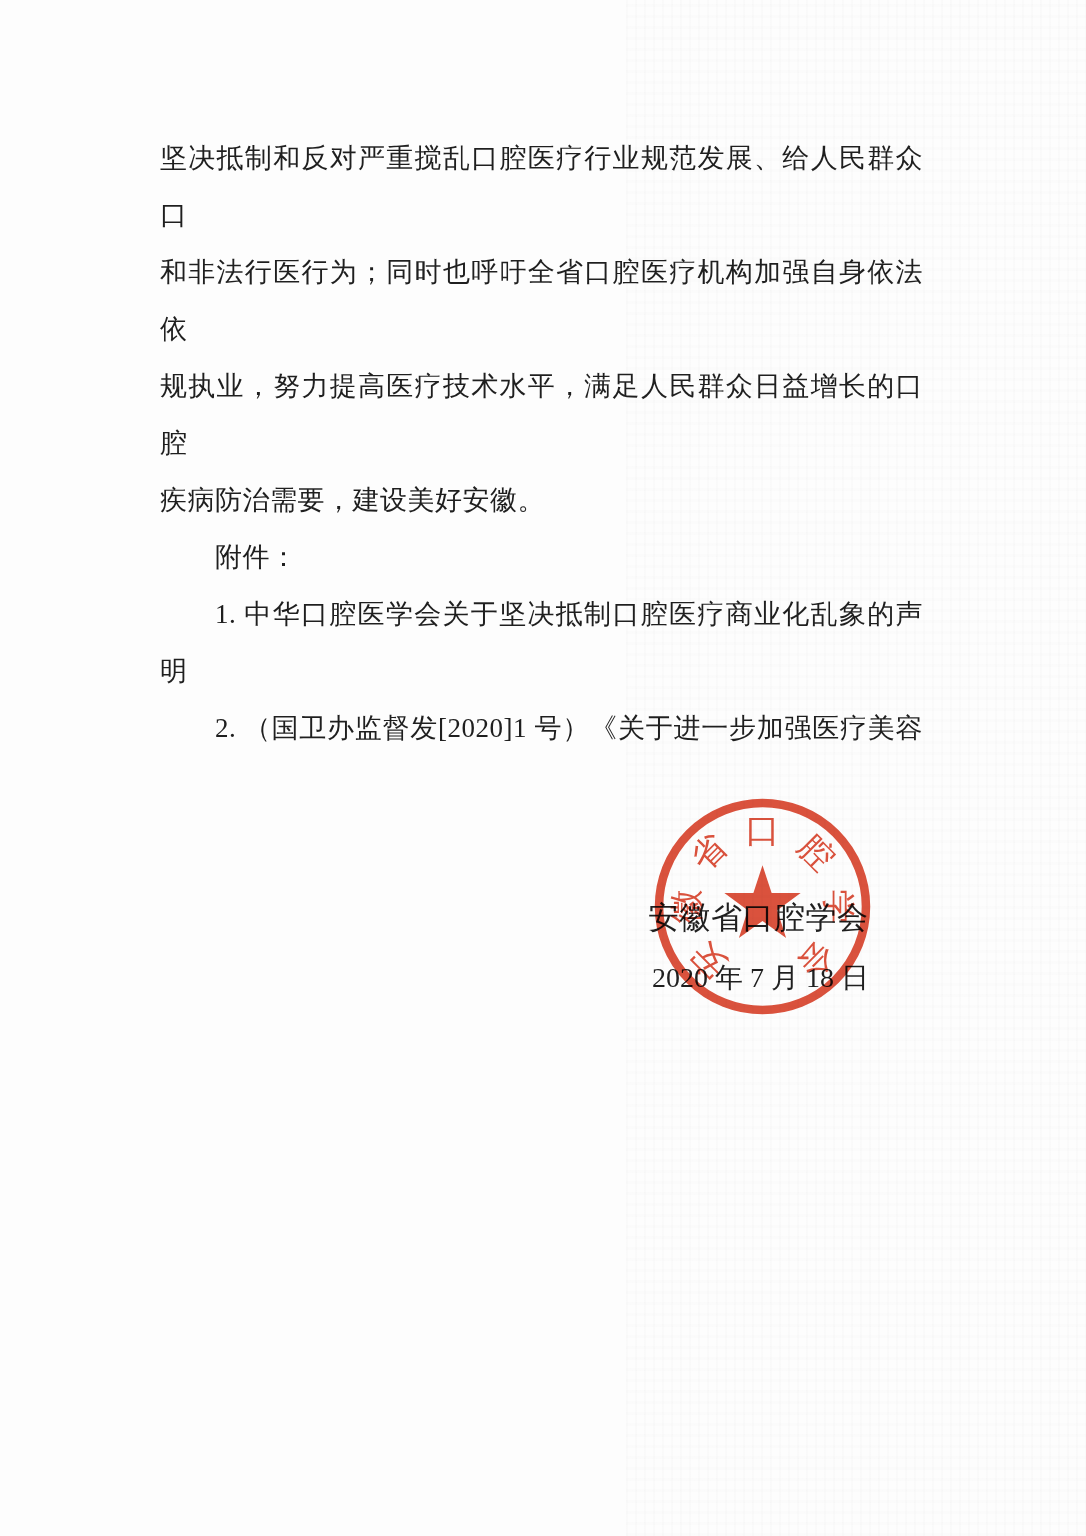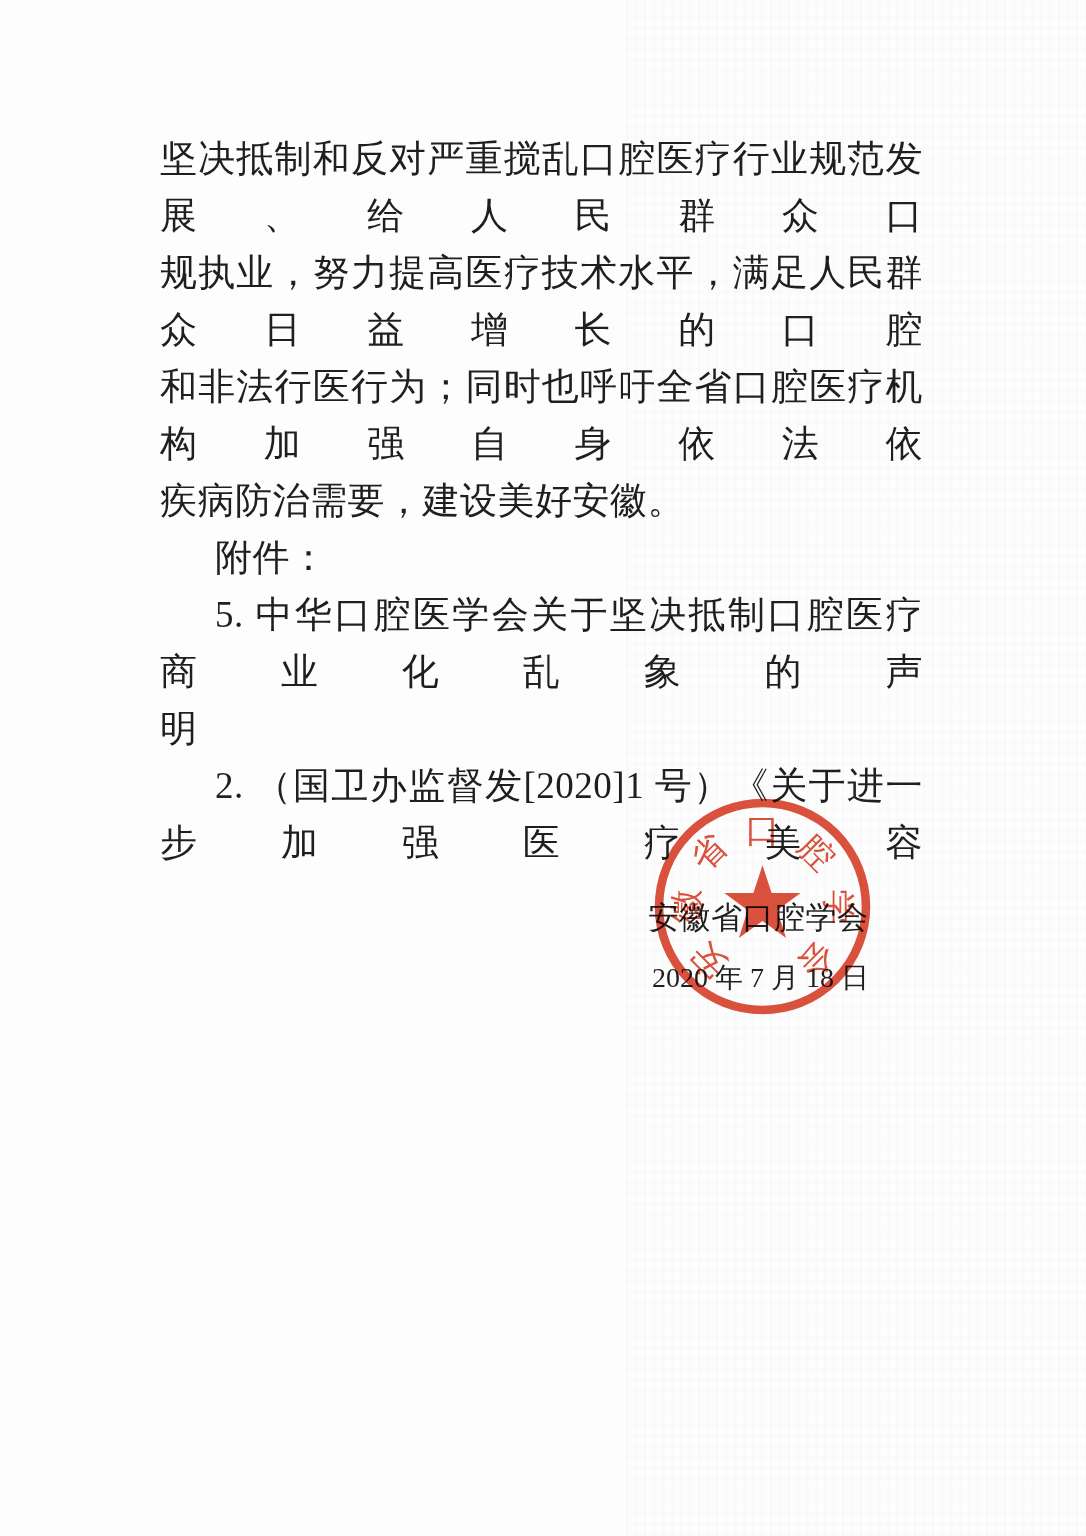--- a/index.html
+++ b/index.html
@@ -23,21 +23,21 @@
   .scan-noise {
     position: absolute; top: 0; right: 0; width: 460px; height: 100%;
     background:
       repeating-linear-gradient(90deg, rgba(190,190,190,0.05) 0 2px, rgba(255,255,255,0) 2px 9px),
       repeating-linear-gradient(0deg, rgba(200,200,200,0.04) 0 3px, rgba(255,255,255,0) 3px 11px);
     pointer-events: none;
   }
   .text-block {
     position: absolute;
     left: 160px; top: 130px; width: 763px;
-    font-size: 37px;
+    font-size: 27px;
     line-height: 57px;
     color: var(--ink);
     letter-spacing: 0.5px;
     text-align: left;
   }
   .line { white-space: nowrap; }
   .line.jfull {
     white-space: normal;
     text-align: justify;
     text-align-last: justify;
@@ -73,25 +73,25 @@
   }
 </style>
 </head>
 <body>
 
 <div class="page">
   <div class="scan-noise"></div>
 
   <div class="text-block">
     <div class="line jfull">坚决抵制和反对严重搅乱口腔医疗行业规范发展、给人民群众口</div>
+    <div class="line jfull">和非法行医行为；同时也呼吁全省口腔医疗机构加强自身依法依</div>
     <div class="line jfull">规执业，努力提高医疗技术水平，满足人民群众日益增长的口腔</div>
-    <div class="line jfull">和非法行医行为；同时也呼吁全省口腔医疗机构加强自身依法依</div>
     <div class="line">疾病防治需要，建设美好安徽。</div>
     <div class="line indent">附件：</div>
-    <div class="line jfull indent">5. 中华口腔医学会关于坚决抵制口腔医疗商业化乱象的声</div>
+    <div class="line jfull indent">1. 中华口腔医学会关于坚决抵制口腔医疗商业化乱象的声</div>
     <div class="line">明</div>
     <div class="line jfull indent">2. （国卫办监督发[2020]1 号）《关于进一步加强医疗美容</div>
   </div>
 
   <div class="sign-org">安徽省口腔学会</div>
   <div class="sign-date">2020 年 7 月 18 日</div>
 
   <svg class="seal" viewBox="0 0 224 224" aria-hidden="true">
     <circle cx="112" cy="112" r="103" fill="none" stroke="#d83a22" stroke-width="8.5"></circle>
     <polygon fill="#d83a22" points="112,71 121.1,98.5 150,98.6 126.7,115.8 135.5,143.4 112,126.5 88.5,143.4 97.3,115.8 74,98.6 102.9,98.5"></polygon>

